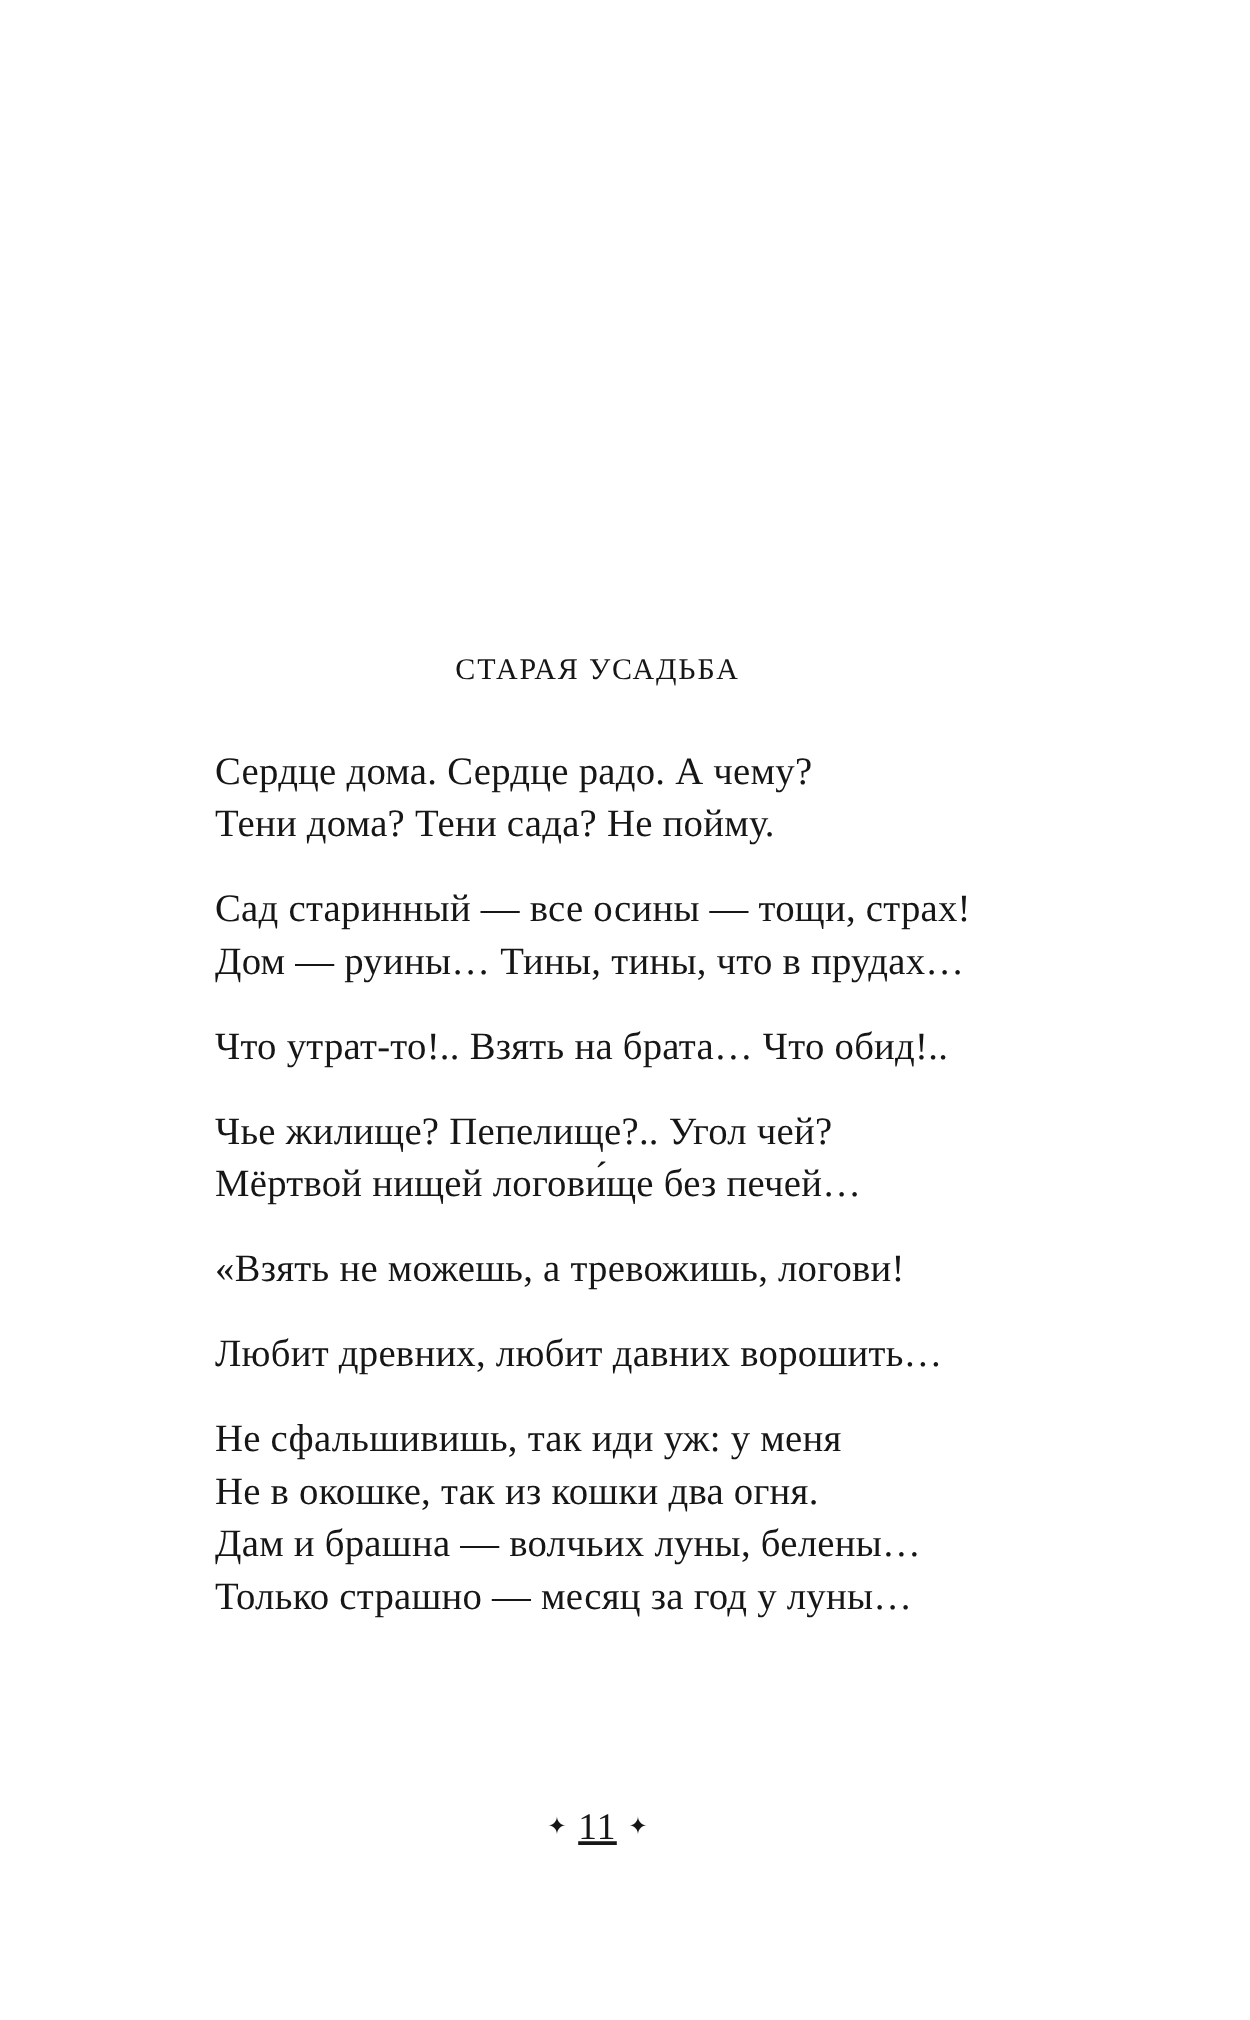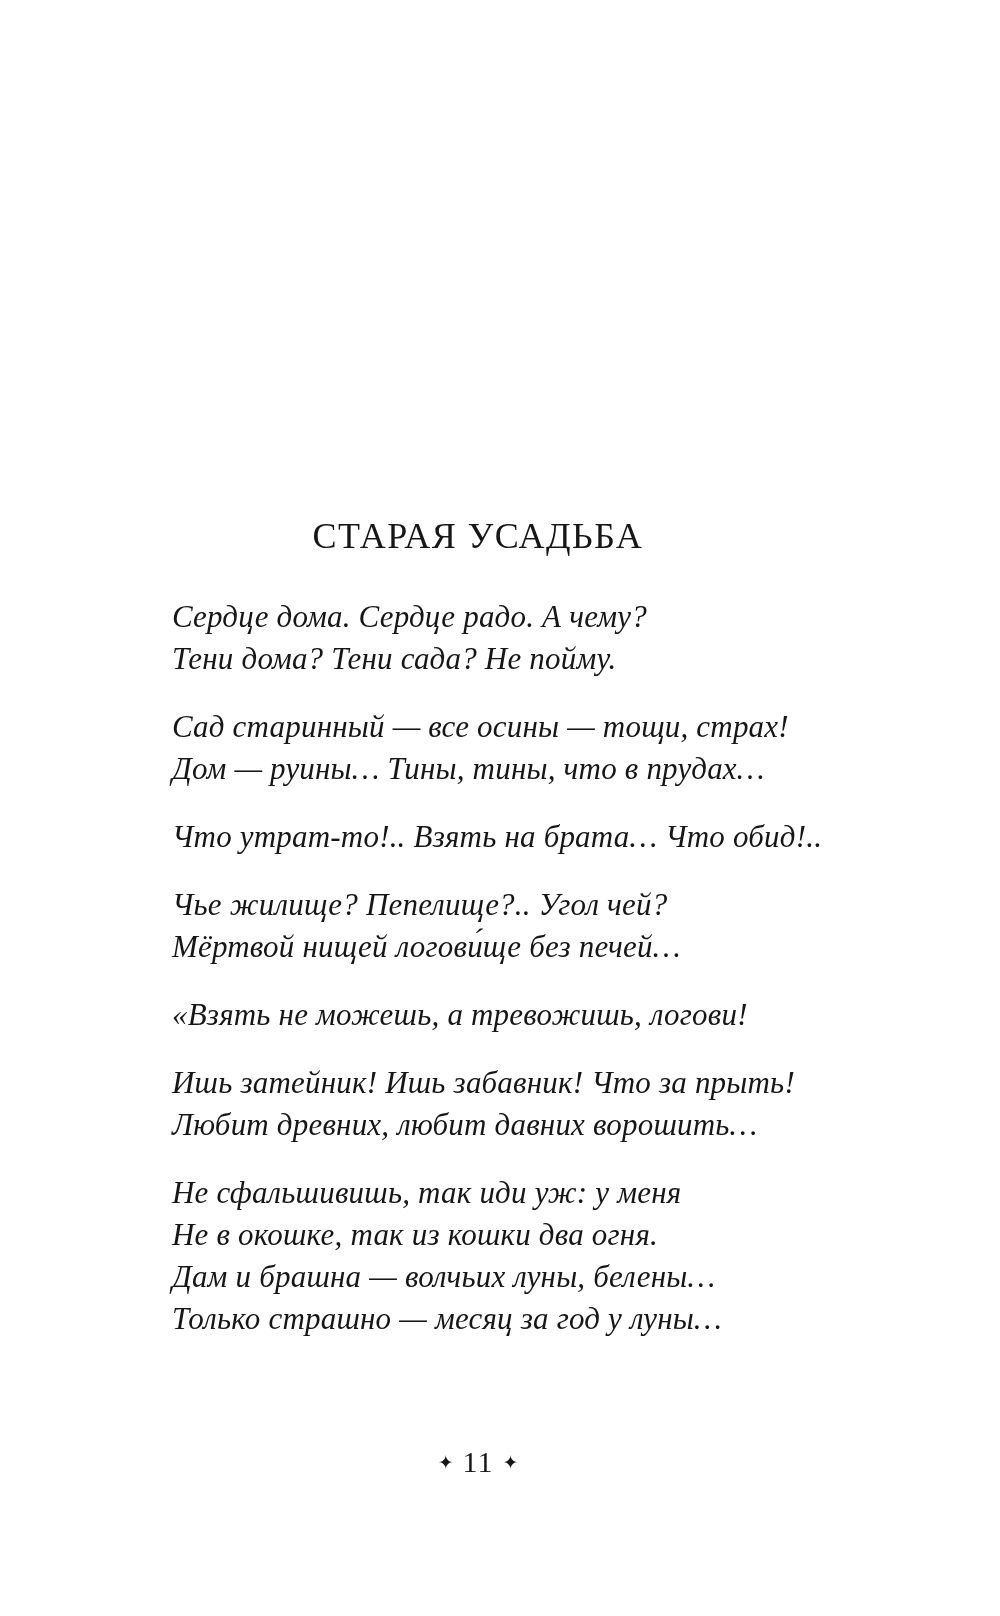--- a/index.html
+++ b/index.html
@@ -17,30 +17,29 @@
     font-family: "Liberation Serif", "DejaVu Serif", serif;
     overflow: hidden;
   }
   .poem {
     position: absolute;
     left: 172px;
     top: 514px;
     width: 612px;
   }
   .poem-title {
-    font-size: 36px;
+    font-size: 24px;
     line-height: 44px;
     font-weight: normal;
     text-align: center;
     letter-spacing: 1.5px;
     margin: 0 0 38px 0;
   }
   .stanza {
     margin: 0 0 26px 0;
-    font-style: italic;
   }
   .poem-line {
     font-size: 31px;
     line-height: 42px;
     white-space: nowrap;
     letter-spacing: 0.2px;
   }
   .page-footer {
     position: absolute;
     left: 172px;
@@ -54,20 +53,21 @@
     font-family: "DejaVu Sans", sans-serif;
     font-size: 19px;
     position: relative;
     top: -3px;
     vertical-align: middle;
   }
   .ornament.left  { margin-right: 9px; }
   .ornament.right { margin-left: 9px; }
   .page-number {
     letter-spacing: 1px;
+    text-decoration: underline;
   }
 </style>
 </head>
 <body>
 
 <div class="page">
 
   <div class="poem">
     <h1 class="poem-title">СТАРАЯ УСАДЬБА</h1>
 
@@ -88,21 +88,20 @@
     <div class="stanza">
       <div class="poem-line">Чье жилище? Пепелище?.. Угол чей?</div>
       <div class="poem-line">Мёртвой нищей логови́ще без печей…</div>
     </div>
 
     <div class="stanza">
       <div class="poem-line">«Взять не можешь, а тревожишь, логови!</div>
     </div>
 
     <div class="stanza">
-      <div class="poem-line">Ишь затейник! Ишь забавник! Что за прыть!</div>
       <div class="poem-line">Любит древних, любит давних ворошить…</div>
     </div>
 
     <div class="stanza">
       <div class="poem-line">Не сфальшивишь, так иди уж: у меня</div>
       <div class="poem-line">Не в окошке, так из кошки два огня.</div>
       <div class="poem-line">Дам и брашна — волчьих луны, белены…</div>
       <div class="poem-line">Только страшно — месяц за год у луны…</div>
     </div>
   </div>

